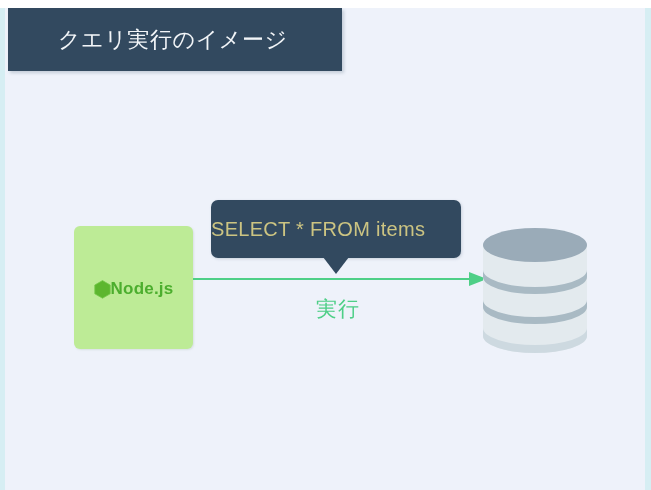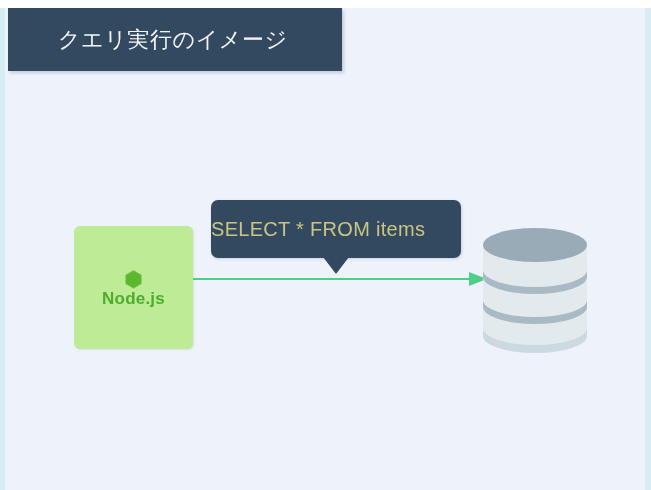--- a/index.html
+++ b/index.html
@@ -71,21 +71,20 @@
   #nodejs-label-row {
     position: absolute;
     left: 0;
     top: 50px;
     width: 119px;
     height: 26px;
     display: flex;
     align-items: center;
     justify-content: center;
     gap: 0;
-    flex-direction: column;
   }
   #nodejs-hex-icon {
     width: 17px;
     height: 19px;
     flex: 0 0 auto;
     display: block;
   }
   #nodejs-text {
     color: #4cae2e;
     font-size: 17px;
@@ -186,20 +185,21 @@
     <div id="query-bubble-tail"></div>
 
     <svg id="execute-arrow-svg">
       <defs>
         <marker id="arrowhead" markerWidth="9" markerHeight="7" refX="8" refY="3.5" orient="auto">
           <polygon points="0 0, 9 3.5, 0 7" fill="#4ecf87"></polygon>
         </marker>
       </defs>
       <line x1="8" y1="13" x2="300" y2="13" stroke="#4ecf87" stroke-width="2" marker-end="url(#arrowhead)"></line>
     </svg>
+    <div id="execute-arrow-label">実行</div>
 
     <svg id="database-svg" viewBox="0 0 115 128">
       <g>
 
         <path d="M5,17 L5,108 A52,17 0 0 0 109,108 L109,17 Z" fill="#e3eaee"></path>
 
         <path d="M5,100 A52,17 0 0 0 109,100 L109,108 A52,17 0 0 1 5,108 Z" fill="#cdd9e0"></path>
 
         <path d="M5,42 A52,17 0 0 0 109,42 L109,49 A52,17 0 0 1 5,49 Z" fill="#a9bac4"></path>
 

